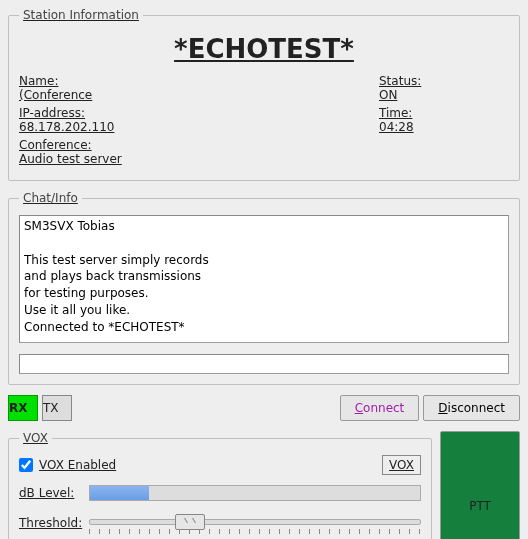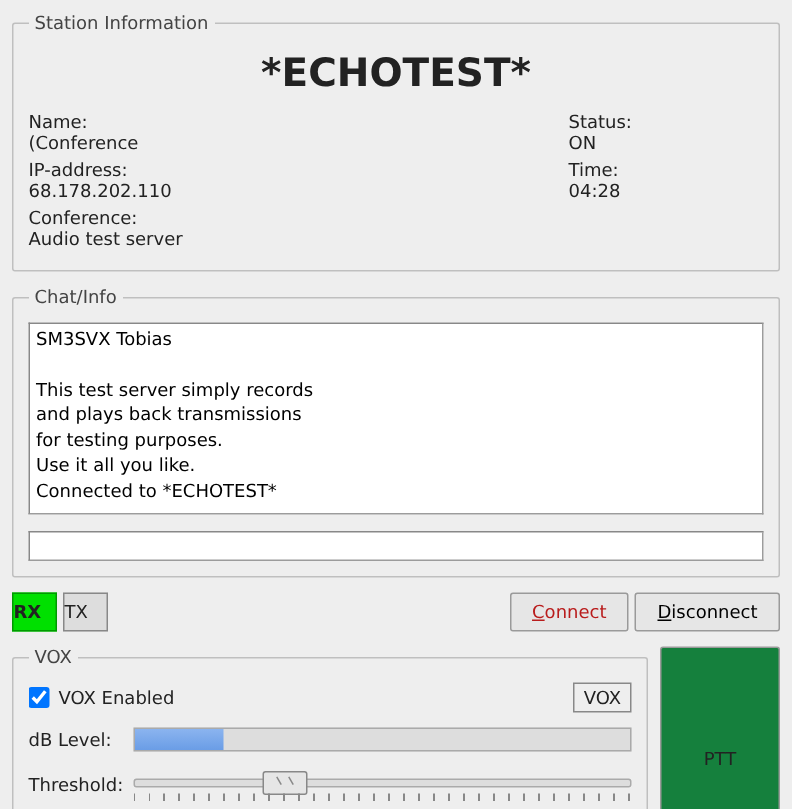--- a/index.html
+++ b/index.html
@@ -11,20 +11,21 @@
   font-size: 12px;
   color: #222;
   width: 528px;
 }
 fieldset {
   border: 1px solid #bfbfbf;
   border-radius: 2px;
   margin: 0 0 10px 0;
   padding: 10px 10px 10px 10px;
   position: relative;
+  text-decoration: underline;
 }
 legend {
   font-size: 12px;
   color: #444;
   padding: 0 4px;
 }
 .station-title {
   text-align: center;
   font-size: 26px;
   font-weight: bold;
@@ -85,21 +86,21 @@
   height: 26px;
   padding: 0 14px;
   background: #e6e6e6;
   border: 1px solid #9a9a9a;
   border-radius: 2px;
   font-size: 12px;
   font-family: inherit;
   cursor: pointer;
 }
 .btn[disabled] {
-  color: #b91c1c;
+  color: #a21caf;
   cursor: default;
 }
 .btn .ul, .ind .ul { text-decoration: underline; }
 .lower-row { display: flex; gap: 8px; align-items: stretch; }
 .vox-fieldset { flex: 1; margin-bottom: 0; }
 .ptt-btn {
   width: 80px;
   border: 1px solid #9a9a9a;
   border-radius: 2px;
   background: #15803d;

